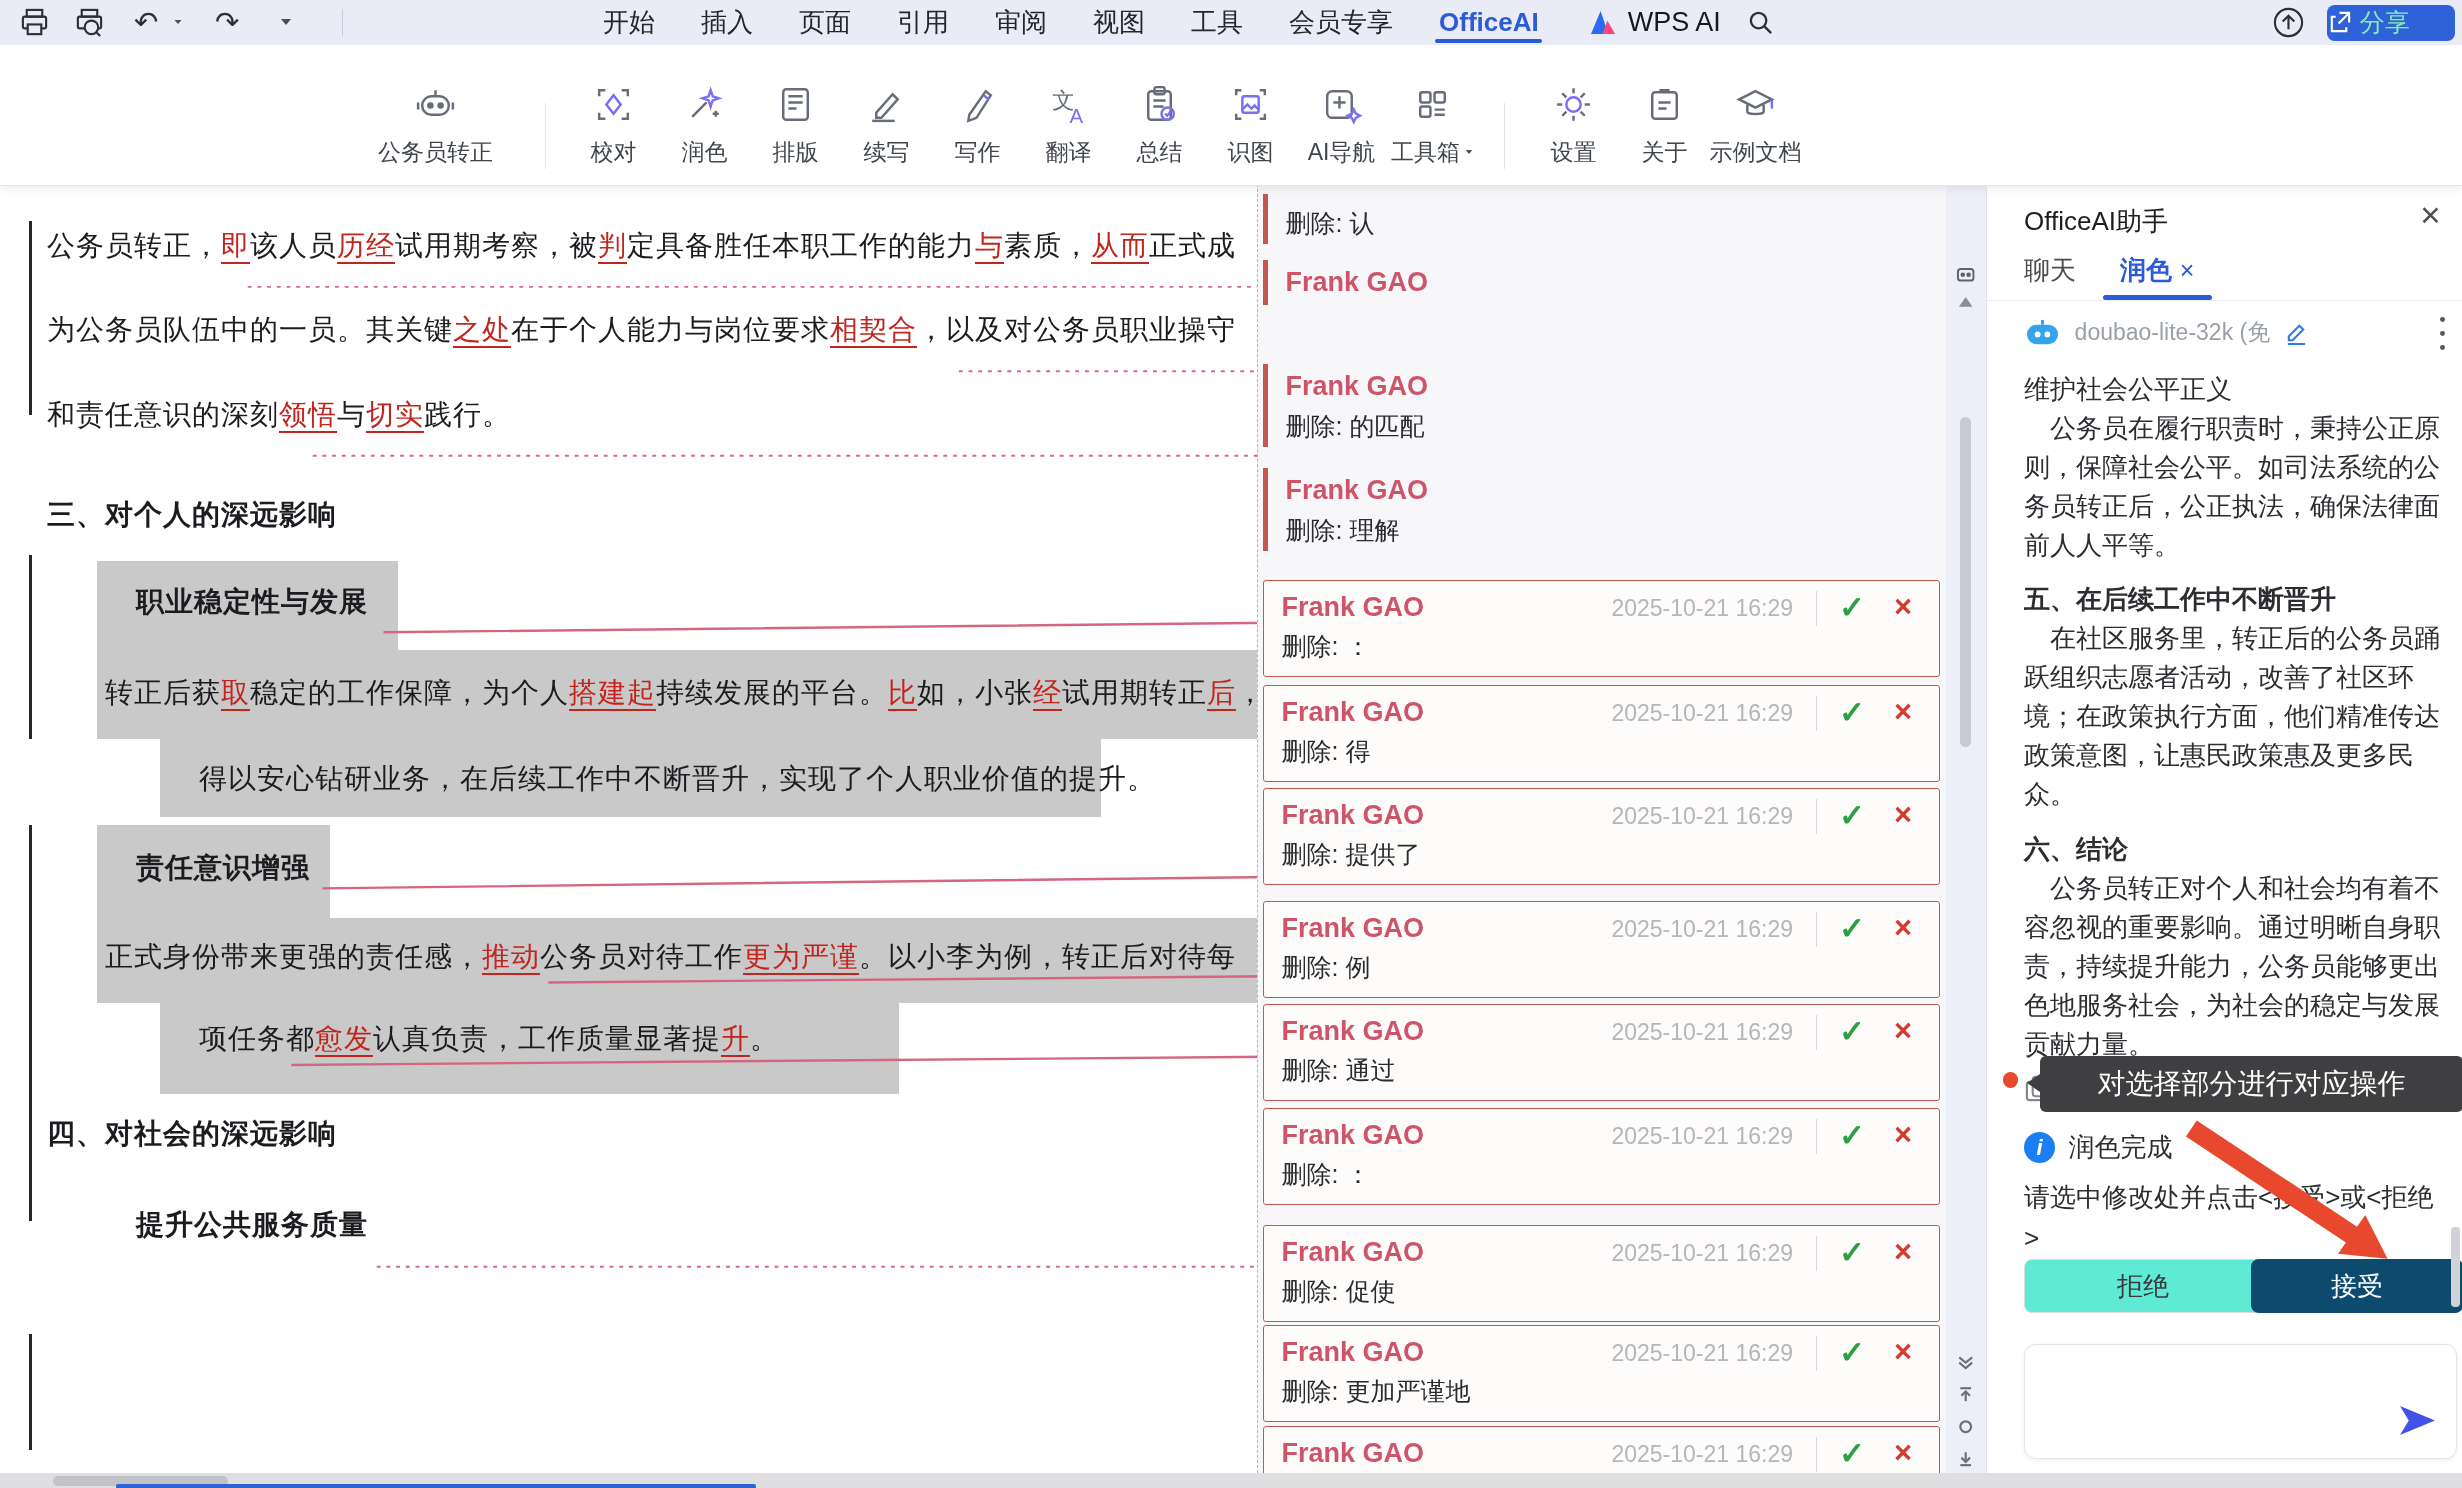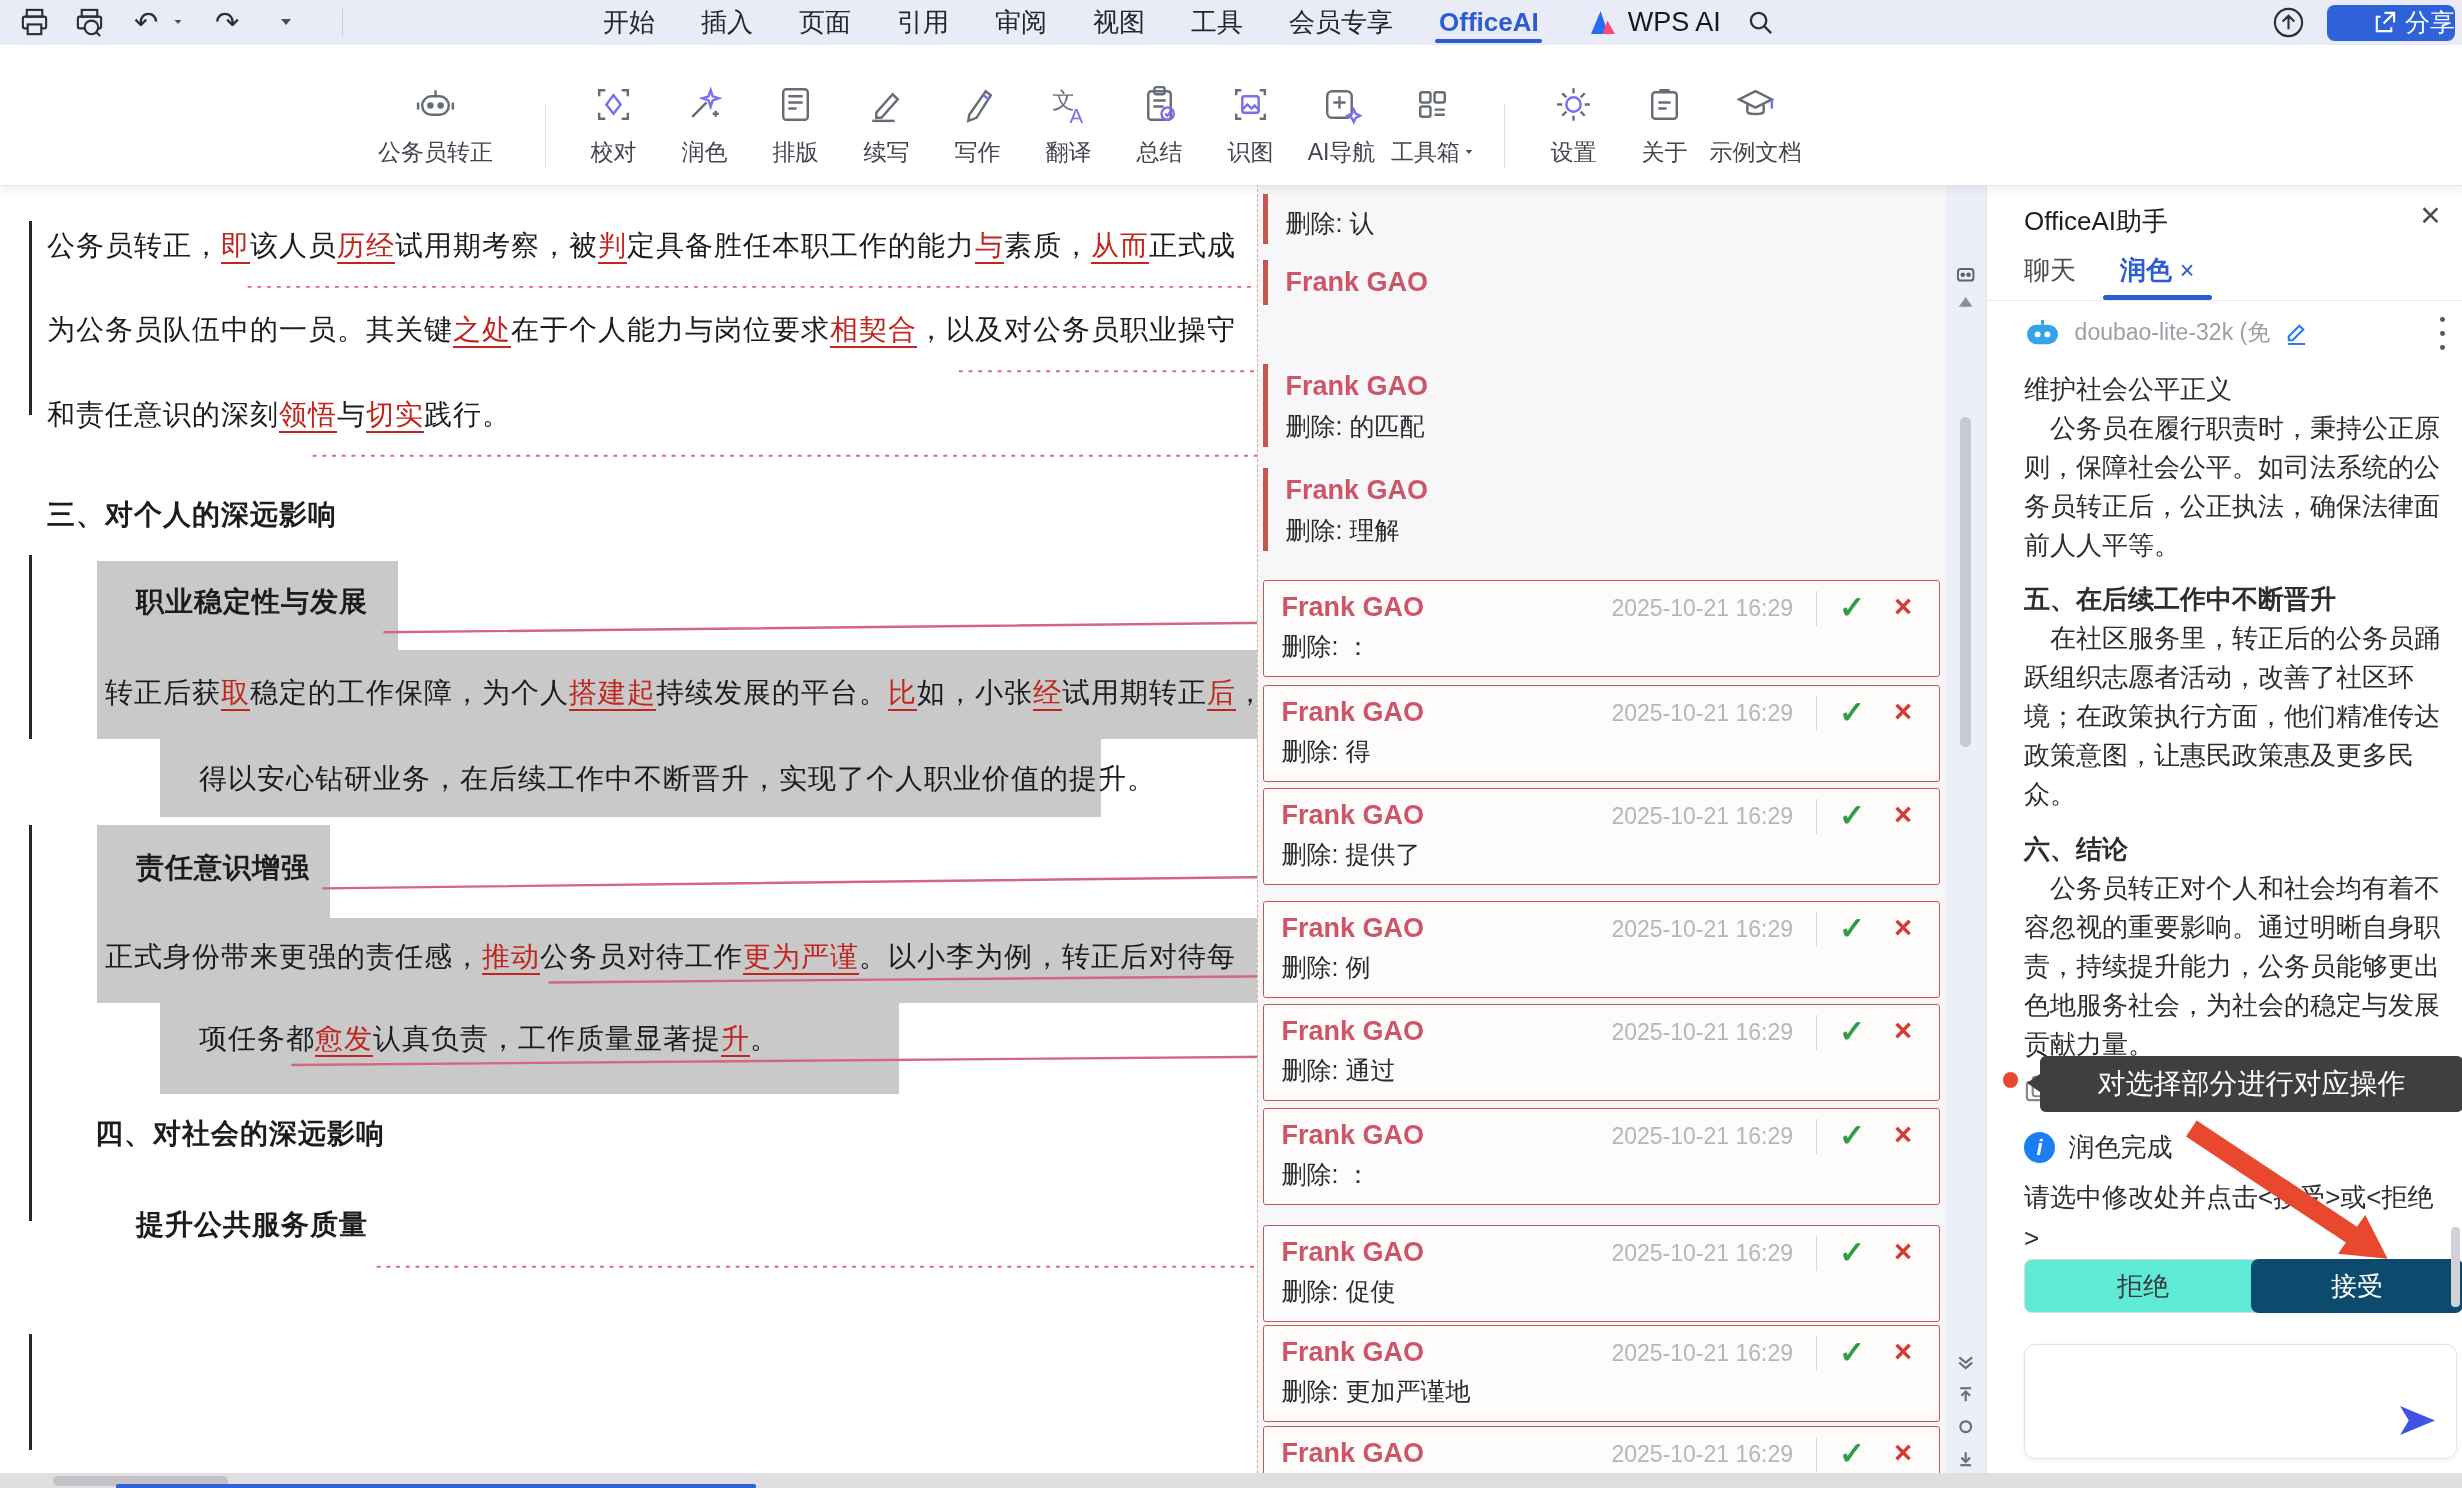--- a/index.html
+++ b/index.html
@@ -12,22 +12,22 @@
   .tb-ico{position:absolute;top:6.8px;width:31px;height:31px;color:#2c2f35;}
   .tb-glyph{position:absolute;top:0;font-size:29px;color:#2c2f35;line-height:45px;}
   .tb-sep{position:absolute;left:342px;top:8.7px;width:1px;height:27px;background:#c9cbd8;}
   .caret{display:inline-block;width:0;height:0;border-left:5.8px solid transparent;border-right:5.8px solid transparent;border-top:6.8px solid #4a4d55;}
   .menu-tabs{position:absolute;left:580px;top:0;height:45px;display:flex;align-items:center;}
   .menu-tab{position:relative;height:45px;line-height:45px;padding:0 23px;font-size:26px;color:#24262b;cursor:default;white-space:nowrap;}
   .menu-tab.active{color:#2b5bd7;font-weight:700;}
   .menu-tab.active::after{content:"";position:absolute;left:19.4px;right:19.4px;bottom:1.9px;height:3.9px;background:#2b5bd7;border-radius:1.9px;}
   .wps-ai{position:absolute;left:1589px;top:0;height:45px;display:flex;align-items:center;gap:9.7px;}
   .wps-ai .txt{font-size:27px;font-weight:400;color:#17181c;}
-  .share-btn{position:absolute;left:2327px;top:4.9px;width:128px;height:36px;background:#2f62d9;border-radius:7.8px;color:#ffffff;
-             display:flex;align-items:center;justify-content:flex-end;gap:7.8px;font-size:25px;}
+  .share-btn{position:absolute;left:2327px;top:4.9px;width:128px;height:36px;background:#2f62d9;border-radius:7.8px;color:#86efac;
+             display:flex;align-items:center;justify-content:flex-start;gap:7.8px;font-size:25px;}
 
   
   .ribbon{position:absolute;left:0;top:45px;width:2463px;height:141px;background:#fff;
           border-bottom:1px solid #e4e5e9;box-shadow:0 3.9px 7.8px rgba(40,40,60,.07);z-index:19;}
   .rb-item{display:flex;flex-direction:column;align-items:center;width:91px;cursor:default;}
   .rb-item .ic{width:45px;height:45px;margin-bottom:9.7px;}
   .rb-item .lb{font-size:23px;color:#41464d;white-space:nowrap;display:flex;align-items:center;gap:3.9px;}
   .rb-group{position:absolute;top:37px;display:flex;}
   .rb-sep{position:absolute;top:58px;width:1px;height:66px;background:#e3e3e7;}
 
@@ -320,21 +320,21 @@
       <div class="doc-line body" style="left: 47px; top: 228px;"><span>公务员转正，</span><span class="ins">即</span><span>该人员</span><span class="ins">历经</span><span>试用期考察，被</span><span class="ins">判</span><span>定具备胜任本职工作的能力</span><span class="ins">与</span><span>素质，</span><span class="ins">从而</span><span>正式成</span></div>
       <div class="doc-line body" style="left: 47px; top: 312px;"><span>为公务员队伍中的一员。其关键</span><span class="ins">之处</span><span>在于个人能力与岗位要求</span><span class="ins">相契合</span><span>，以及对公务员职业操守</span></div>
       <div class="doc-line body" style="left: 47px; top: 397px;"><span>和责任意识的深刻</span><span class="ins">领悟</span><span>与</span><span class="ins">切实</span><span>践行。</span></div>
       <div class="doc-line heading" style="left: 47px; top: 497px;"><span>三、对个人的深远影响</span></div>
       <div class="doc-line subheading" style="left: 136px; top: 584px;"><span>职业稳定性与发展</span></div>
       <div class="doc-line body" style="left: 105px; top: 675px;"><span>转正后获</span><span class="ins">取</span><span>稳定的工作保障，为个人</span><span class="ins">搭建起</span><span>持续发展的平台。</span><span class="ins">比</span><span>如，小张</span><span class="ins">经</span><span>试用期转正</span><span class="ins">后</span><span>，</span></div>
       <div class="doc-line body" style="left: 199px; top: 761px;"><span>得以安心钻研业务，在后续工作中不断晋升，实现了个人职业价值的提升。</span></div>
       <div class="doc-line subheading" style="left: 136px; top: 850px;"><span>责任意识增强</span></div>
       <div class="doc-line body" style="left: 105px; top: 939px;"><span>正式身份带来更强的责任感，</span><span class="ins">推动</span><span>公务员对待工作</span><span class="ins">更为严谨</span><span>。以小李为例，转正后对待每</span></div>
       <div class="doc-line body" style="left: 199px; top: 1021px;"><span>项任务都</span><span class="ins">愈发</span><span>认真负责，工作质量显著提</span><span class="ins">升</span><span>。</span></div>
-      <div class="doc-line heading" style="left: 47px; top: 1116px; margin-left: 48px;"><span>四、对社会的深远影响</span></div>
+      <div class="doc-line heading" style="left: 47px; top: 1116px;"><span>四、对社会的深远影响</span></div>
       <div class="doc-line subheading" style="left: 136px; top: 1207px;"><span>提升公共服务质量</span></div>
     </div>
 
   <div class="comments-bg"></div>
   <div id="comments">
       <div class="c-item c-free" style="top: 194px;">
         <div class="c-text"><span>删除:</span> <span>认</span></div>
       </div>
       <div class="c-item c-free" style="top: 260px;">
         <div class="c-name">Frank GAO</div>

